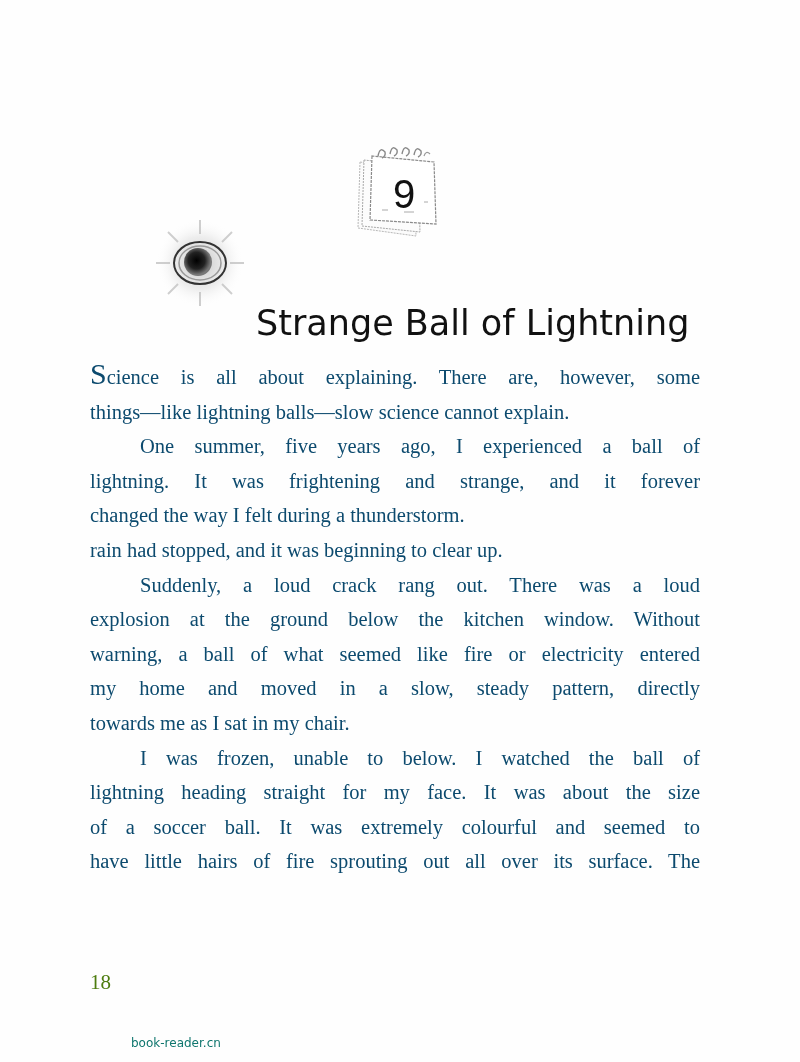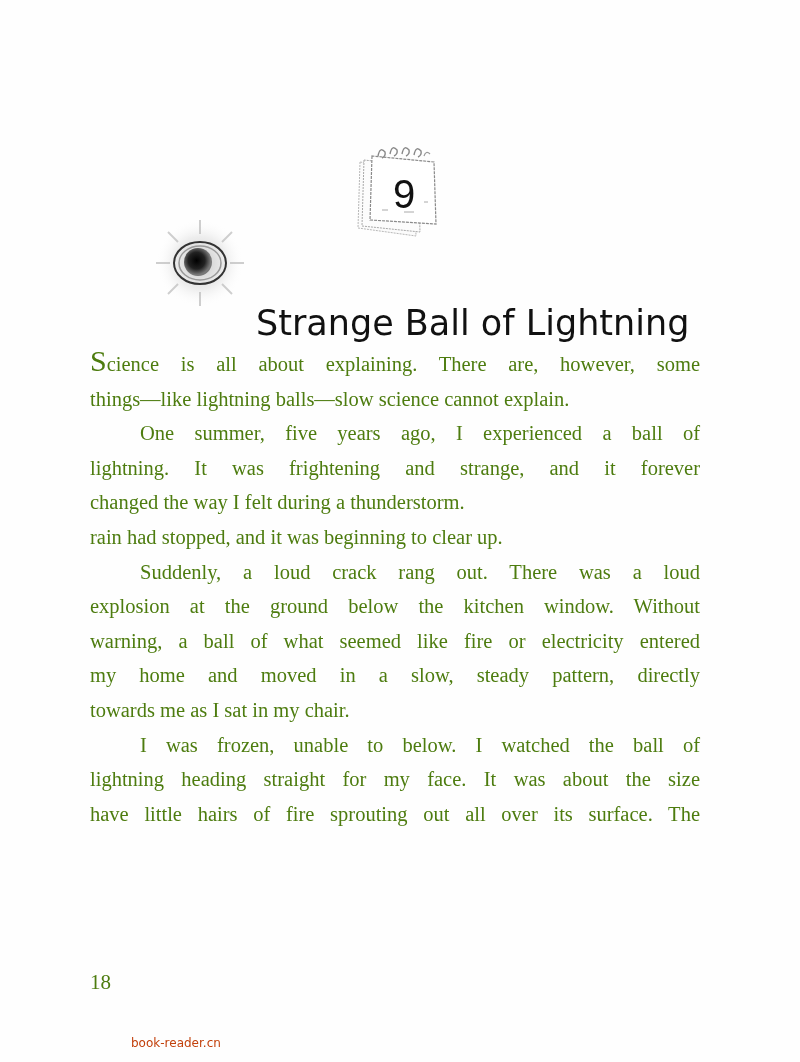--- a/index.html
+++ b/index.html
@@ -60,26 +60,26 @@
     font-size: 35px;
     line-height: 48px;
     color: #111;
     letter-spacing: 0px;
     white-space: nowrap;
     margin-top: 43px;
   }
   .body-text {
     position: absolute;
     left: 90px;
-    top: 347px;
+    top: 360px;
     width: 610px;
     font-family: "Liberation Serif", "DejaVu Serif", serif;
     font-size: 20.5px;
     line-height: 34.6px;
-    color: #4d7c0f;
+    color: #0c4a6e;
   }
   .line {
     display: block;
     white-space: nowrap;
     text-align: justify;
     text-align-last: justify;
     height: 34.6px;
   }
   .line.last {
     text-align-last: left;
@@ -98,21 +98,21 @@
     font-family: "Liberation Serif", "DejaVu Serif", serif;
     font-size: 21px;
     color: #4d7c0f;
   }
   .watermark {
     position: absolute;
     left: 131px;
     top: 1036px;
     font-family: "DejaVu Sans", "Liberation Sans", sans-serif;
     font-size: 12px;
-    color: #c2410c;
+    color: #0f766e;
   }
 </style>
 </head>
 <body>
 
 <div class="page">
 
   <div class="calendar">
     <svg width="92" height="100" viewBox="0 0 92 100">
 
@@ -174,18 +174,19 @@
     <span class="line">lightning. It was frightening and strange, and it forever</span>
     <span class="line last">changed the way I felt during a thunderstorm.</span>
     <span class="line last">rain had stopped, and it was beginning to clear up.</span>
     <span class="line indent">Suddenly, a loud crack rang out. There was a loud</span>
     <span class="line">explosion at the ground below the kitchen window. Without</span>
     <span class="line">warning, a ball of what seemed like fire or electricity entered</span>
     <span class="line">my home and moved in a slow, steady pattern, directly</span>
     <span class="line last">towards me as I sat in my chair.</span>
     <span class="line indent">I was frozen, unable to below. I watched the ball of</span>
     <span class="line">lightning heading straight for my face. It was about the size</span>
+    <span class="line">of a soccer ball. It was extremely colourful and seemed to</span>
     <span class="line">have little hairs of fire sprouting out all over its surface. The</span>
   </div>
 
   <div class="page-number">18</div>
   <div class="watermark">book-reader.cn</div>
 </div>
 
 </body></html>

